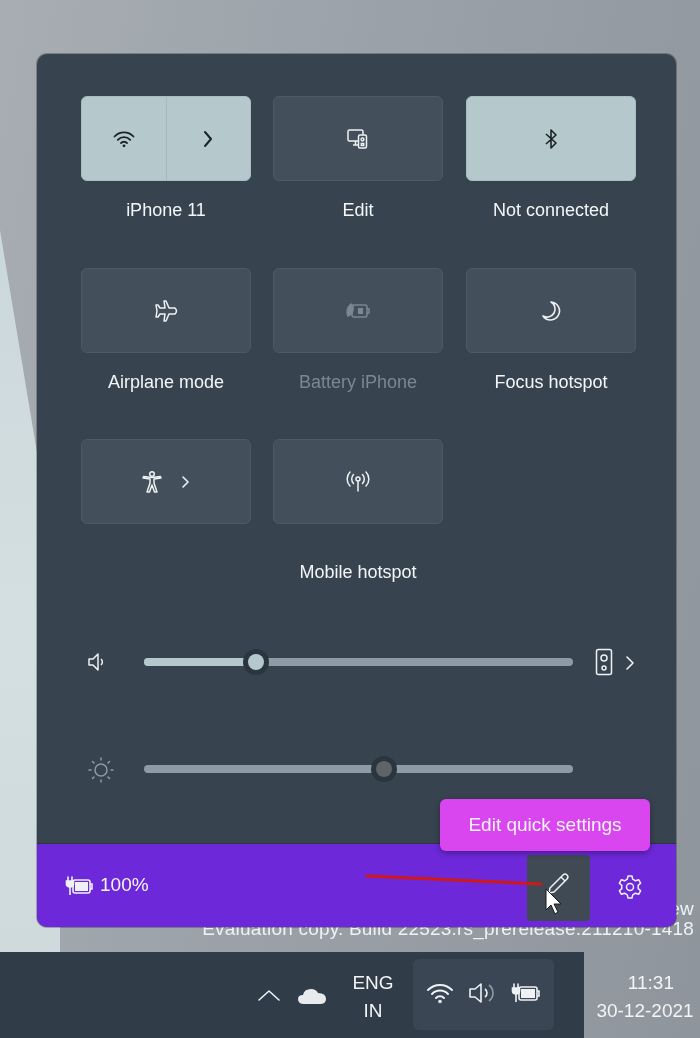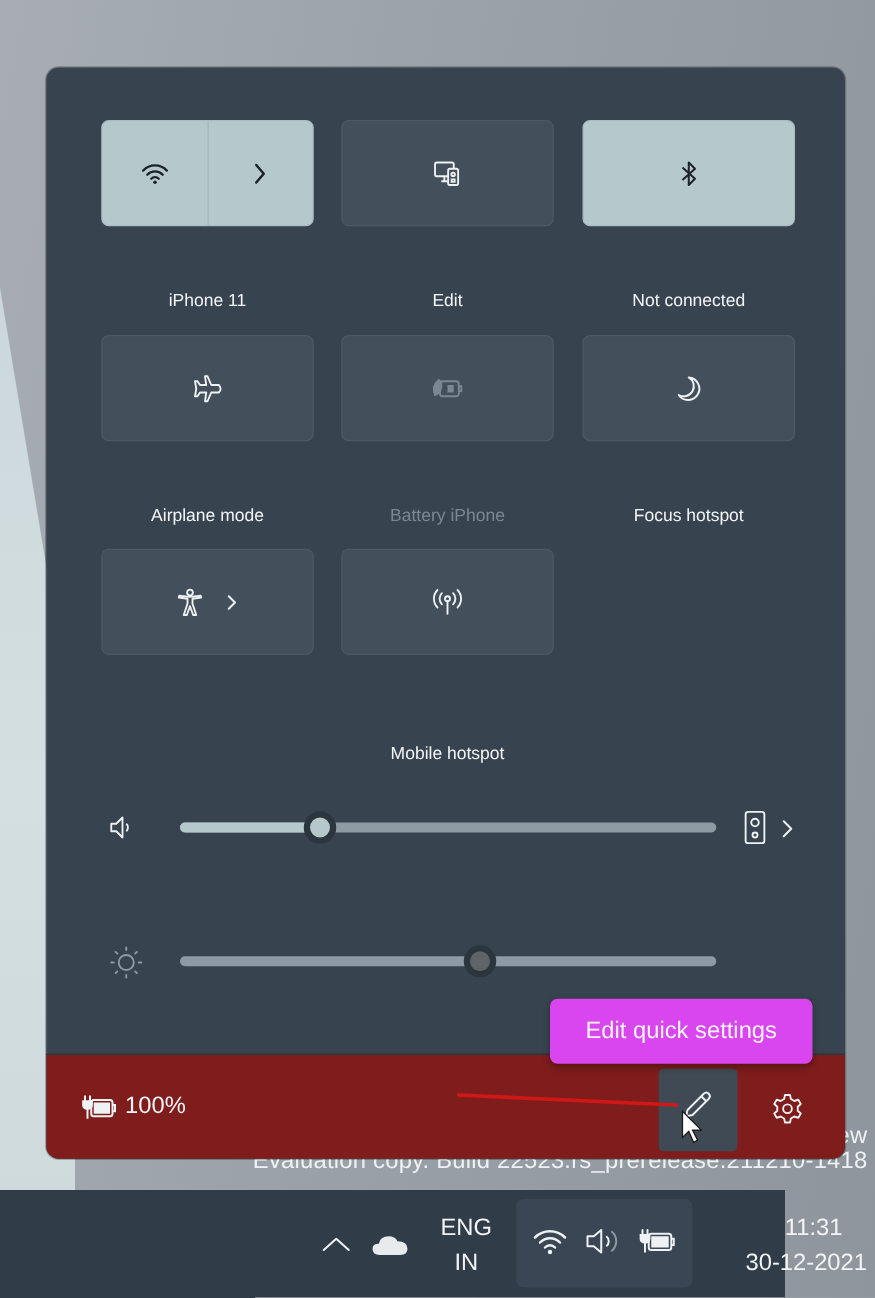--- a/index.html
+++ b/index.html
@@ -27,46 +27,46 @@
   .tile {
     position:absolute; width:170px; height:85px; border-radius:6px;
     background:#434f5a; border:1px solid #4d5964; box-sizing:border-box;
     display:flex; align-items:center; justify-content:center;
   }
   .tile.on { background:#b5c9cd; border-color:#a9bdc1; }
   .tile.split { padding:0; }
   .tile.split .half { flex:1; height:100%; display:flex; align-items:center; justify-content:center; }
   .tile.split .half + .half { border-left:1px solid #a4b8bc; }
   .tile-label {
-    position:absolute; width:200px; text-align:center; color:#f3f5f6; font-size:14px;margin-top:32px;
+    position:absolute; width:200px; text-align:center; color:#f3f5f6; font-size:18px;
   }
   .tile-label.dim { color:#7b8792; }
   .icon svg { display:block; }
   .slider-row { position:absolute; left:0; width:639px; height:40px; }
   .slider-track {
     position:absolute; left:107px; width:429px; height:8px; top:16px; border-radius:4px; background:#8e9aa4;
   }
   .slider-fill { position:absolute; left:0; top:0; height:100%; border-radius:4px; background:#b5c9cd; }
   .slider-thumb {
     position:absolute; top:-9px; width:26px; height:26px; margin-left:-13px; border-radius:50%;
     background:#2b353e; display:flex; align-items:center; justify-content:center;
   }
   .slider-thumb .dot { width:16px; height:16px; border-radius:50%; background:#b5c9cd; }
   .slider-thumb.disabled .dot { background:#5e6468; }
   .footer {
-    position:absolute; left:0; top:789px; width:639px; height:84px; background:#7f1d1d;
+    position:absolute; left:0; top:789px; width:639px; height:84px; background:#6d28d9;
     border-top:1px solid #2a343d;
   }
   .tooltip {
     position:absolute; left:440px; top:799px; width:210px; height:52px; background:#d946ef;
     border-radius:6px; color:#f2f4f5; font-size:19px; display:flex; align-items:center; justify-content:center;
     box-shadow: 0 2px 6px rgba(0,0,0,0.35);
   }
   .taskbar {
-    position:absolute; left:0; top:952px; width:628px; height:86px; background:#303c48;
+    position:absolute; left:0; top:952px; width:584px; height:86px; background:#303c48;
   }
   .tb-text { position:absolute; color:#f2f4f5; font-size:19px; text-align:center; line-height:27px; }
   .tray-group {
     position:absolute; left:413px; top:7px; width:141px; height:71px; border-radius:6px; background:#3a4653;
   }
 </style>
 </head>
 <body>
 
 <div class="wallpaper-shape"></div>

